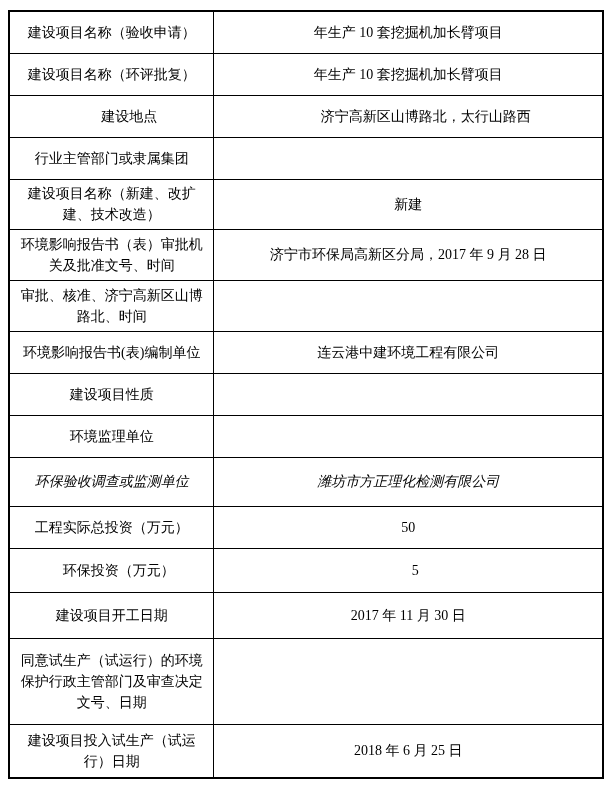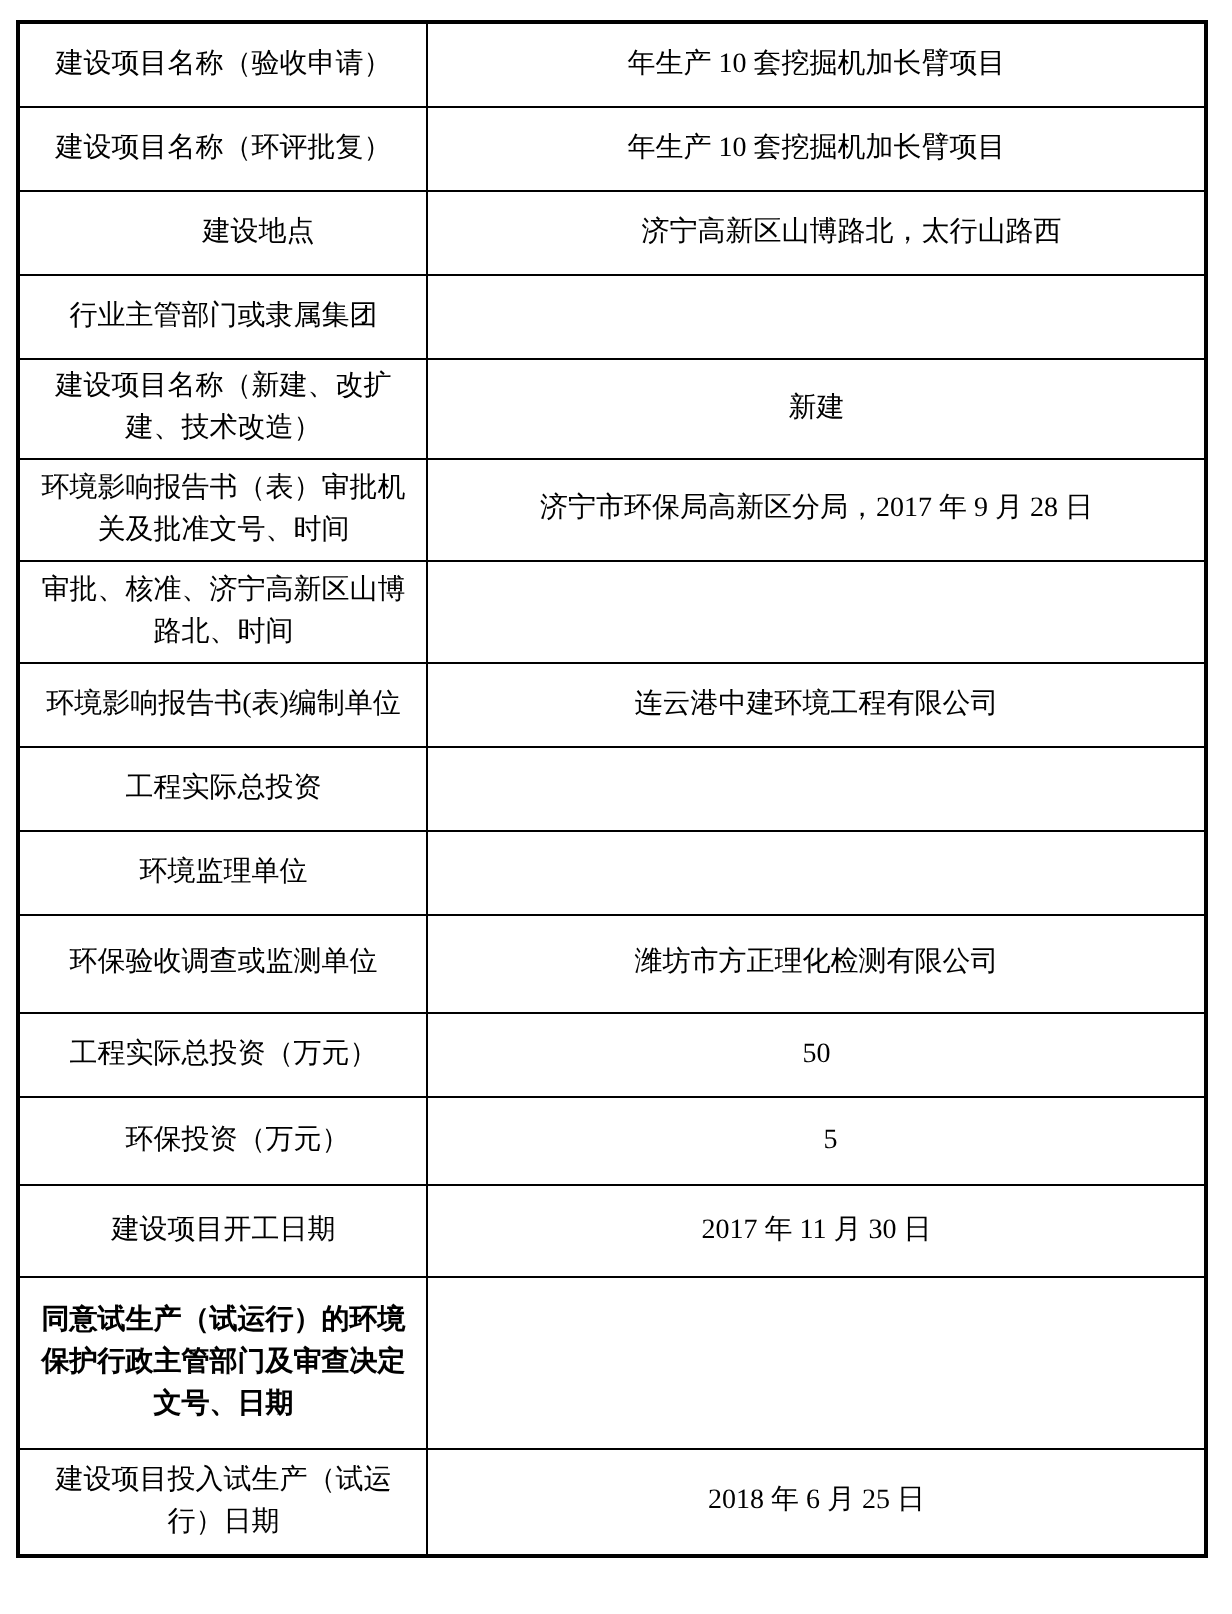--- a/index.html
+++ b/index.html
@@ -36,25 +36,25 @@
   tr:nth-child(1)  td { height: 42px; }
   tr:nth-child(2)  td { height: 42px; }
   tr:nth-child(3)  td { height: 42px; padding-left: 44px; }
   tr:nth-child(4)  td { height: 42px; }
   tr:nth-child(5)  td { height: 50px; }
   tr:nth-child(6)  td { height: 51px; }
   tr:nth-child(7)  td { height: 51px; }
   tr:nth-child(8)  td { height: 42px; }
   tr:nth-child(9)  td { height: 42px; }
   tr:nth-child(10) td { height: 42px; }
-  tr:nth-child(11) td { height: 49px; }
+  tr:nth-child(11) td { height: 49px; font-style: italic; }
   tr:nth-child(12) td { height: 42px; }
   tr:nth-child(13) td { height: 44px; padding-left: 23px; }
   tr:nth-child(14) td { height: 46px; }
-  tr:nth-child(15) td { height: 86px; font-weight: bold; }
+  tr:nth-child(15) td { height: 86px; }
   tr:nth-child(16) td { height: 54px; }
 </style>
 </head>
 <body>
 
 <table class="info-table">
   <tbody>
     <tr>
       <td class="label-cell">建设项目名称（验收申请）</td>
       <td class="value-cell">年生产 10 套挖掘机加长臂项目</td>
@@ -81,21 +81,21 @@
     </tr>
     <tr>
       <td class="label-cell">审批、核准、济宁高新区山博路北、时间</td>
       <td class="value-cell"></td>
     </tr>
     <tr>
       <td class="label-cell">环境影响报告书(表)编制单位</td>
       <td class="value-cell">连云港中建环境工程有限公司</td>
     </tr>
     <tr>
-      <td class="label-cell">工程实际总投资</td>
+      <td class="label-cell">建设项目性质</td>
       <td class="value-cell"></td>
     </tr>
     <tr>
       <td class="label-cell">环境监理单位</td>
       <td class="value-cell"></td>
     </tr>
     <tr>
       <td class="label-cell">环保验收调查或监测单位</td>
       <td class="value-cell">潍坊市方正理化检测有限公司</td>
     </tr>

